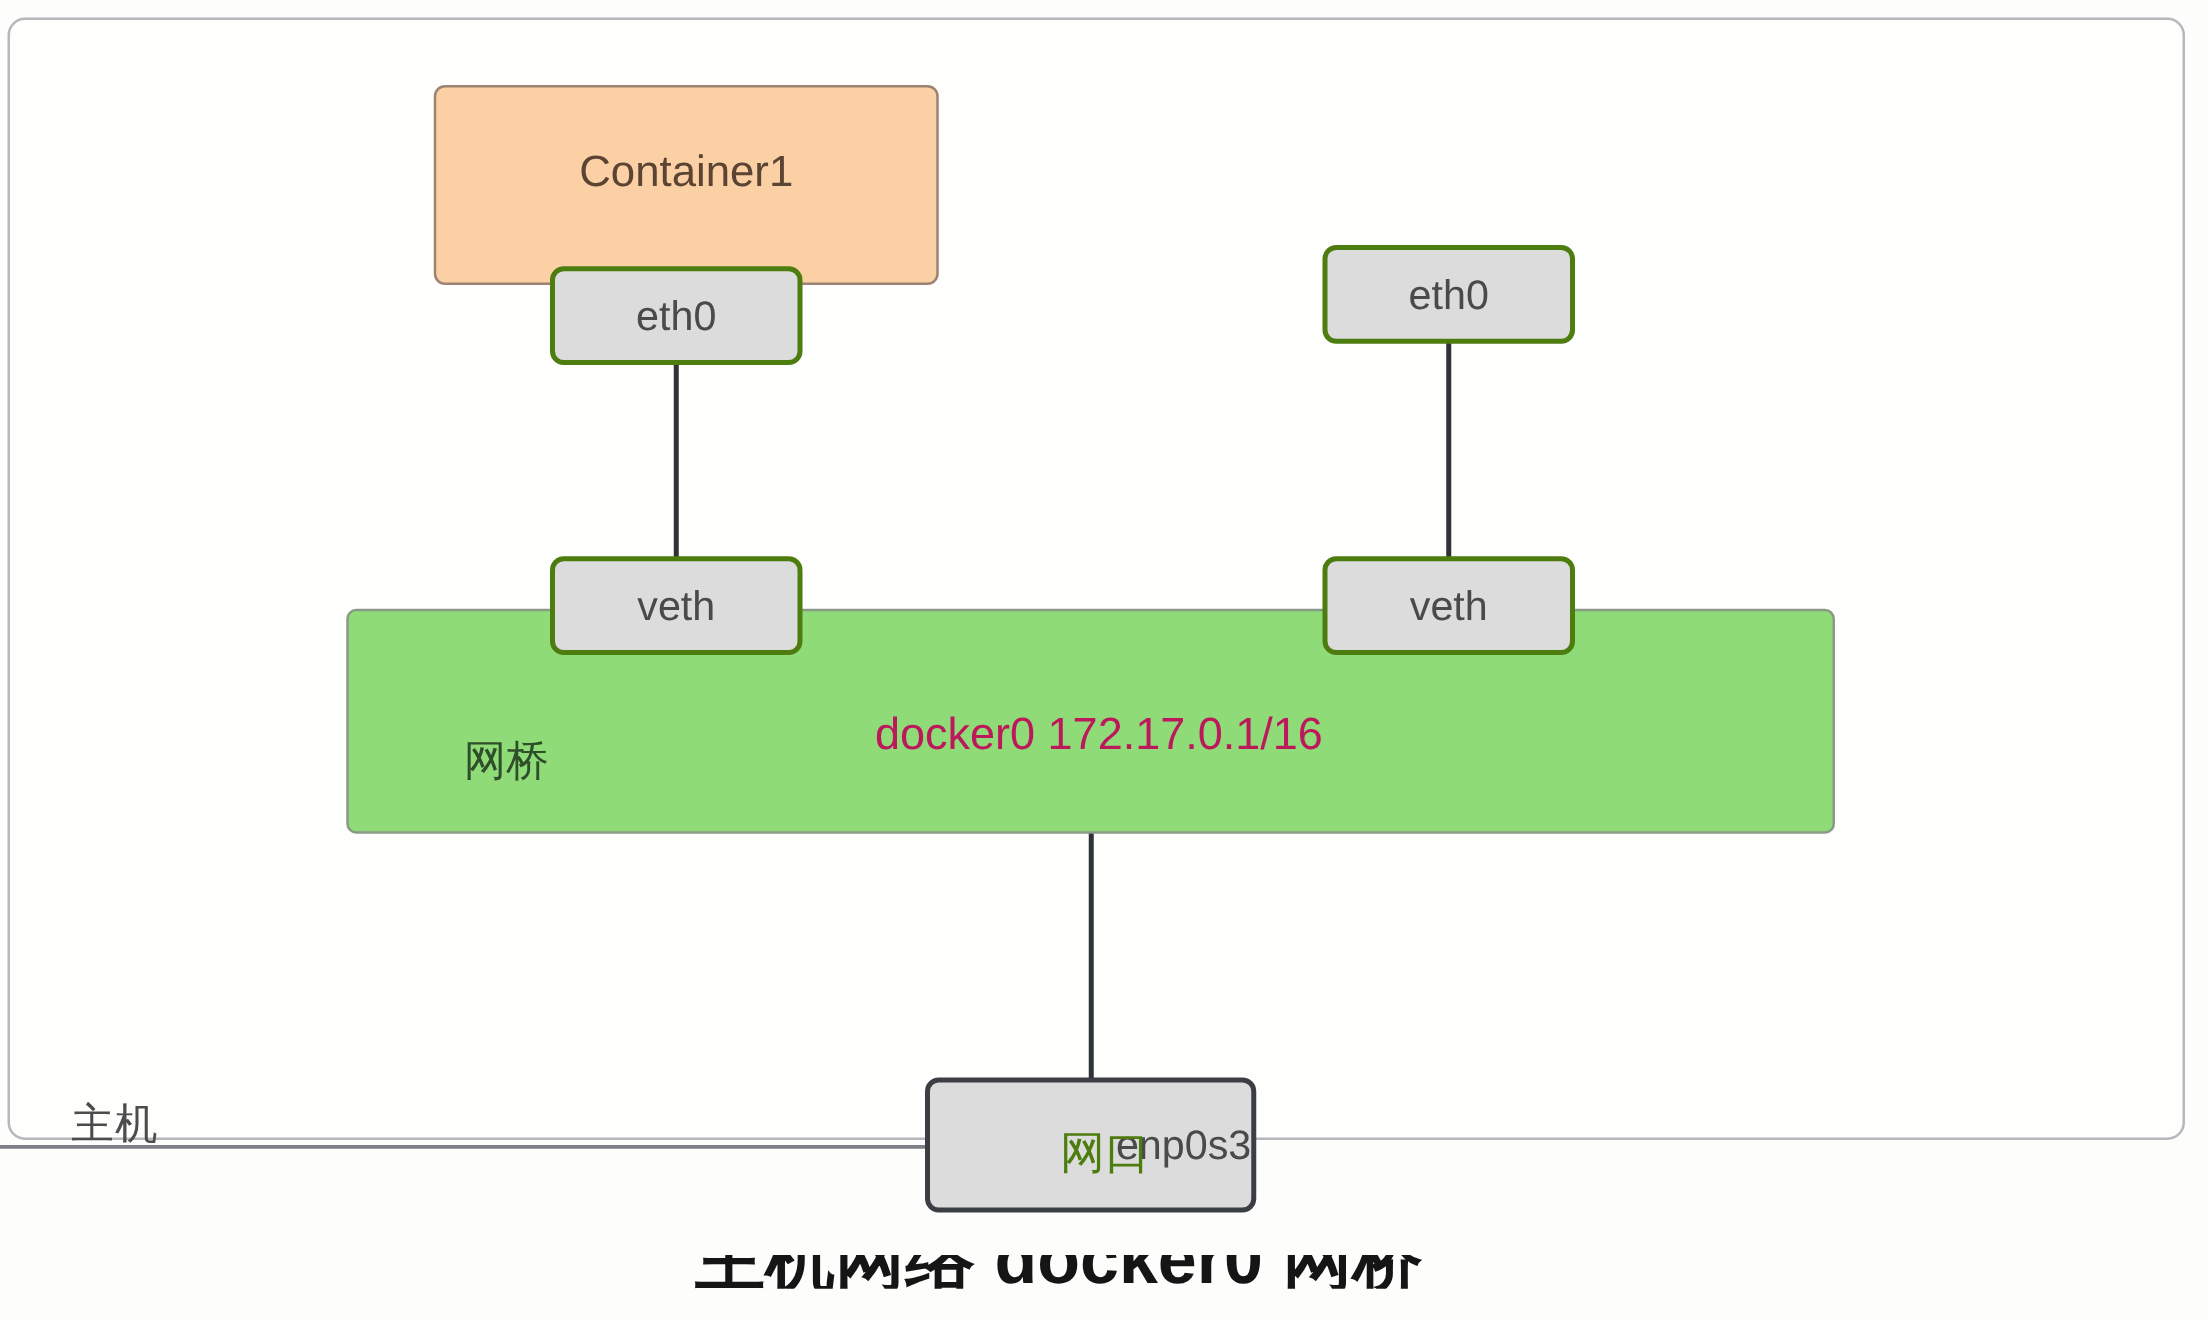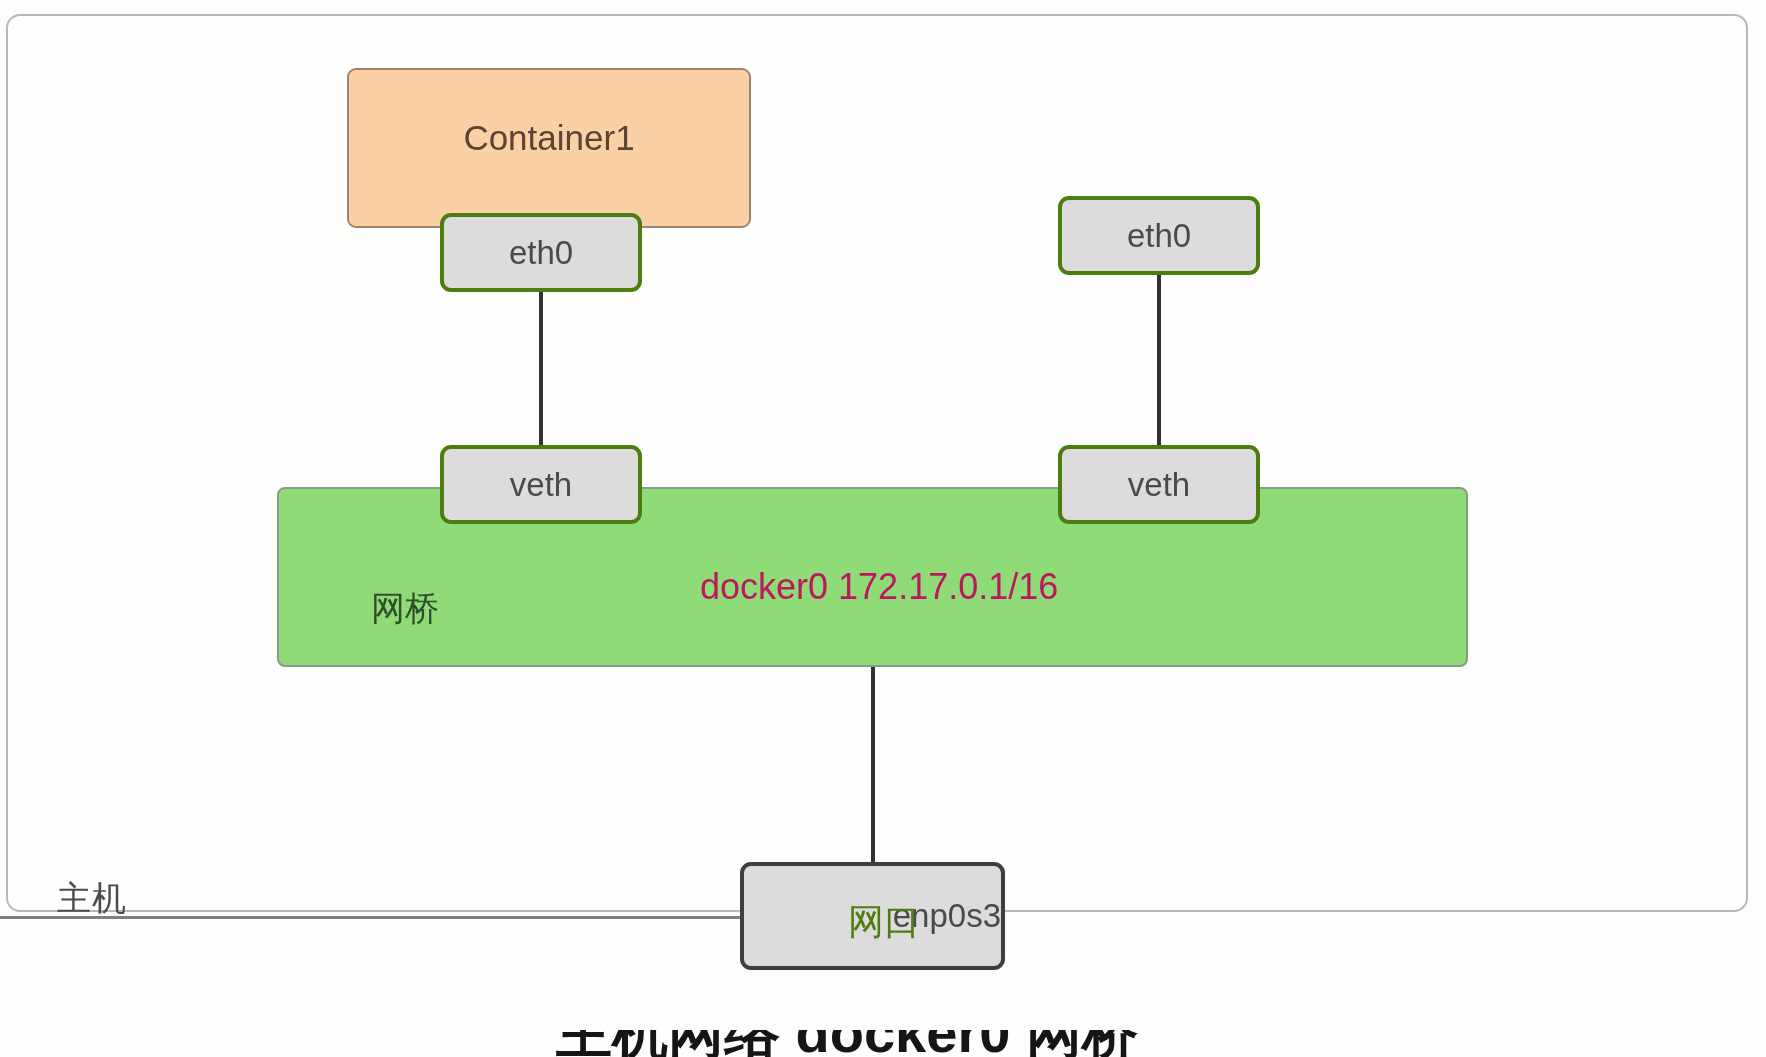--- a/index.html
+++ b/index.html
@@ -141,21 +141,21 @@
     left: 848px;
     top: 898px;
     font-size: 36px;
     color: #4d7c0f;
     z-index: 6;
     white-space: nowrap;
   }
   .caption-clip {
     position: absolute;
     left: 0px;
-    top: 1030px;
+    top: 1004px;
     width: 1766px;
     height: 27px;
     overflow: hidden;
     z-index: 6;
   }
   .caption-clip .caption-text {
     position: absolute;
     left: 556px;
     top: -34px;
     font-size: 56px;

